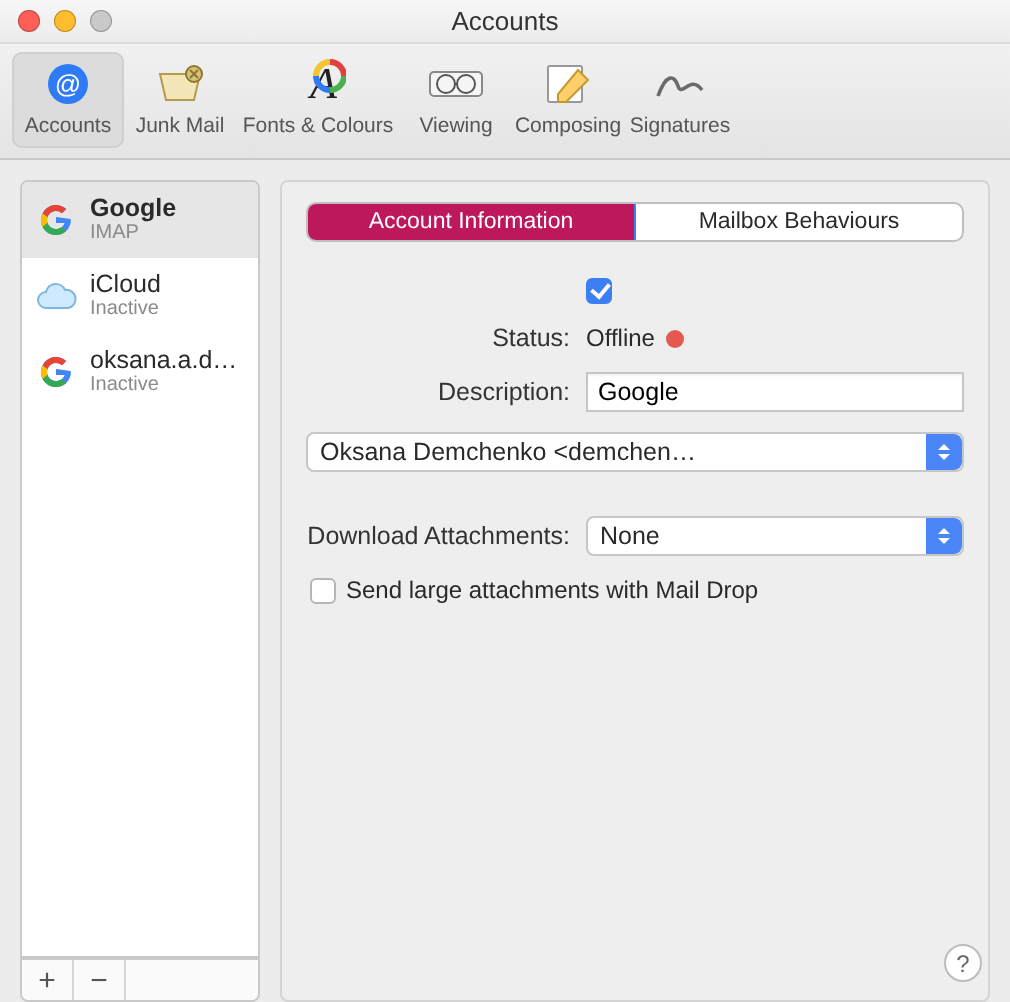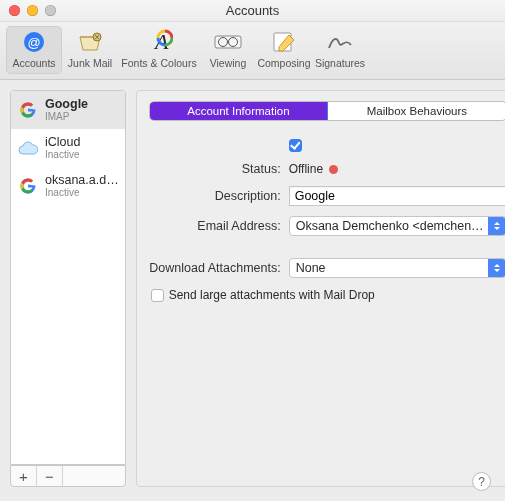--- a/index.html
+++ b/index.html
@@ -51,21 +51,21 @@
   }
   .toolbtn .ticon {
     width: 30px; height: 26px; display:flex; align-items:center; justify-content:center;
     margin-bottom: 2px;
   }
   .toolbtn.wide { width: 82px; }
   .toolbtn.selected { background: #dcdcdc; box-shadow: inset 0 0 0 1px #cfcfcf; }
   
   .content {
     display: flex;
-    padding: 10px 10px 14px 10px;
+    padding: 10px 10px 0 10px;
     gap: 10px;
     height: calc(501px - 22px - 58px);
   }
   .sidebar {
     width: 120px;
     display: flex; flex-direction: column;
   }
   .acctlist {
     flex: 1;
     background: #fff;
@@ -116,21 +116,21 @@
     height: 20px;
     margin-bottom: 18px;
   }
   .segtab {
     flex: 1; display:flex; align-items:center; justify-content:center;
     font-size: 11.5px;
     border-right: 1px solid #cfcfcf;
   }
   .segtab:last-child { border-right: none; }
   .segtab.active {
-    background: #6d28d9; color:#fff; border-right-color:#3b7ff3;
+    background: #be185d; color:#fff; border-right-color:#3b7ff3;
   }
   
   .formrow {
     display:flex; align-items:center;
     margin-bottom: 10px;
   }
   .formrow .lbl {
     width: 140px; text-align: right; padding-right: 8px;
     font-size: 12.5px; color:#333;
     white-space: nowrap;
@@ -325,21 +325,20 @@
       <span>Offline</span>
       <span class="status-dot"></span>
     </div>
 
     <div class="formrow">
       <div class="lbl">Description:</div>
       <input type="text" value="Google" style="">
     </div>
 
     <div class="formrow">
-      <div class="lbl">Email Address:</div>
       <div class="popup">
         <span>Oksana Demchenko &lt;demchen…</span>
         <span class="end"></span>
       </div>
     </div>
 
     <div class="section-gap"></div>
 
     <div class="formrow">
       <div class="lbl">Download Attachments:</div>

